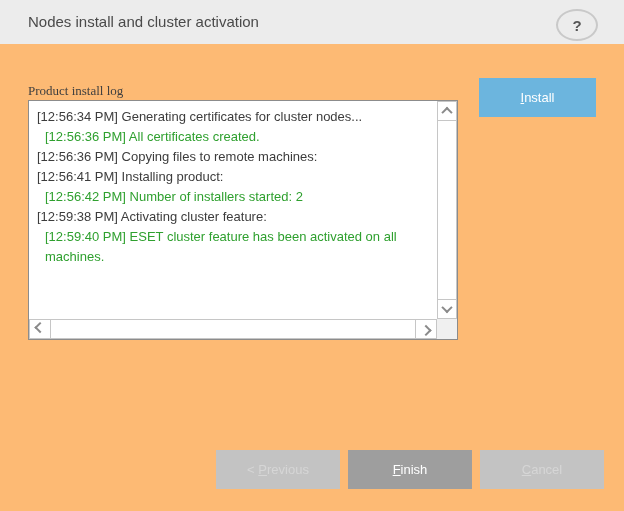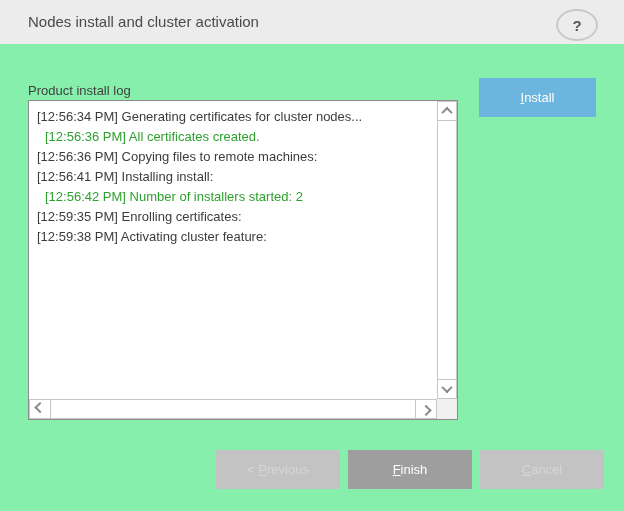--- a/index.html
+++ b/index.html
@@ -1,32 +1,32 @@
 <!DOCTYPE html>
 <html style="--accent: #6cb5de; --success: #2fa02f; --info: #3c3c3c; --finish-bg: #9e9e9e; --disabled-bg: #c3c3c3; --disabled-text: #d6d6d6; --header-bg: #ececec;"><head>
 <meta charset="utf-8">
 <style>
   html,body{margin:0;padding:0;background:#fdfdfd;}
   .window{
     position:relative;width:624px;height:511px;overflow:hidden;
-    background:#86efac;font-family:"Liberation Sans", sans-serif;
+    background:#fdba74;font-family:"Liberation Sans", sans-serif;
     -webkit-font-smoothing:antialiased;
   }
   
   .titlebar{position:absolute;left:0;top:0;width:624px;height:44px;background:var(--header-bg,#ececec);}
   .title{position:absolute;left:28px;top:0;height:44px;line-height:44px;font-size:15px;color:#4a4a4a;}
   .help-btn{
     position:absolute;right:26px;top:9px;width:26px;height:26px;border:2px solid #c9c9c9;
     border-radius:50%;background:transparent;display:flex;align-items:center;justify-content:center;
     color:#555;font-size:15px;font-weight:bold;cursor:pointer;box-sizing:content-box;
   }
   
-  .log-label{position:absolute;left:28px;top:83px;font-size:13px;color:#3f3f3f;}
+  .log-label{position:absolute;left:28px;top:83px;font-size:13px;color:#3f3f3f;font-family:Liberation Serif, serif;}
   
-  .log-box{position:absolute;left:28px;top:100px;width:430px;height:320px;border:1px solid #8c8c8c;background:#fff;box-sizing:border-box;}
+  .log-box{position:absolute;left:28px;top:100px;width:430px;height:240px;border:1px solid #8c8c8c;background:#fff;box-sizing:border-box;}
   .log-viewport{position:absolute;left:0;top:0;right:20px;bottom:20px;overflow:hidden;padding:6px 4px 0 8px;}
   .log-line{font-size:13px;line-height:20px;color:var(--info,#3c3c3c);}
   .log-line.success{color:var(--success,#2fa02f);padding-left:8px;}
   
   .vsb{position:absolute;top:0;right:0;bottom:20px;width:20px;background:#fff;}
   .sb-btn{position:absolute;background:#fff;border:1px solid #c6c6c6;display:flex;align-items:center;justify-content:center;box-sizing:border-box;padding:0;cursor:pointer;}
   .vsb .up{left:0;top:0;width:20px;height:20px;}
   .vsb .down{left:0;bottom:0;width:20px;height:20px;}
   .vsb .thumb{position:absolute;left:0;top:19px;bottom:19px;width:20px;border:1px solid #c6c6c6;background:#fff;box-sizing:border-box;}
   .hsb{position:absolute;left:0;bottom:0;right:20px;height:20px;background:#fff;}
@@ -66,24 +66,24 @@
     <span></span>
       <span class="mn">I</span>
       <span>nstall</span>
   </button>
 
   <div class="log-box">
     <div class="log-viewport">
         <div class="log-line info">[12:56:34 PM] Generating certificates for cluster nodes...</div>
         <div class="log-line success">[12:56:36 PM] All certificates created.</div>
         <div class="log-line info">[12:56:36 PM] Copying files to remote machines:</div>
-        <div class="log-line info">[12:56:41 PM] Installing install:</div>
+        <div class="log-line info">[12:56:41 PM] Installing product:</div>
         <div class="log-line success">[12:56:42 PM] Number of installers started: 2</div>
-        <div class="log-line info">[12:59:35 PM] Enrolling certificates:</div>
         <div class="log-line info">[12:59:38 PM] Activating cluster feature:</div>
+        <div class="log-line success">[12:59:40 PM] ESET cluster feature has been activated on all machines.</div>
       </div>
 
     <div class="vsb">
       <button class="sb-btn up">
           <span class="chev up-g"></span>
         </button>
       <div class="thumb"></div>
       <button class="sb-btn down">
           <span class="chev down-g"></span>
         </button>

